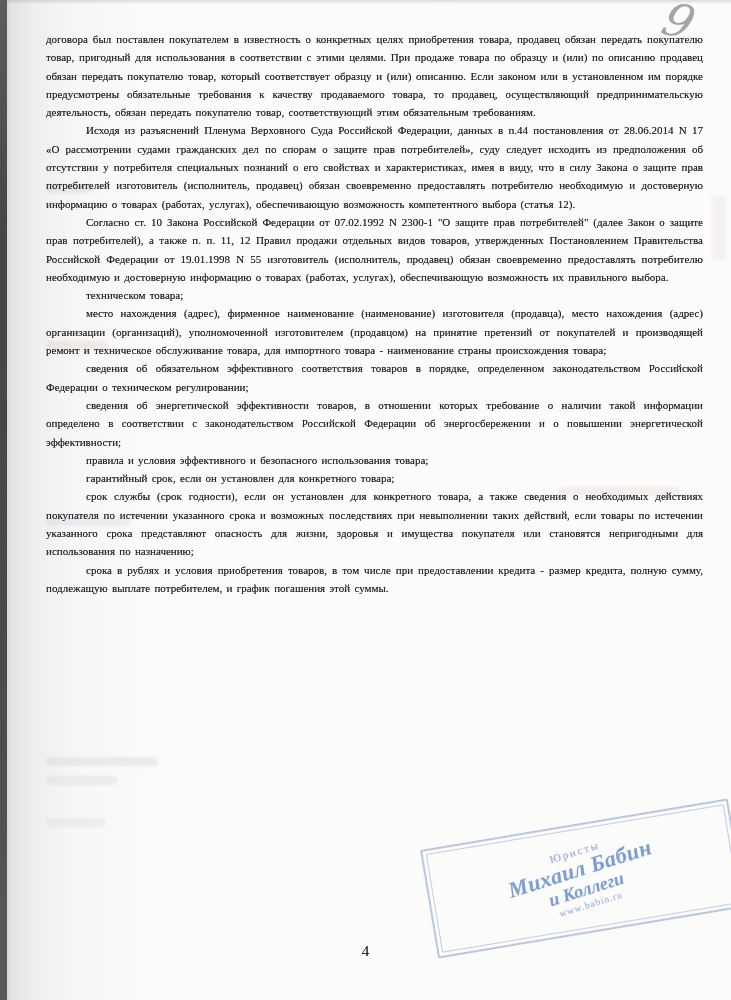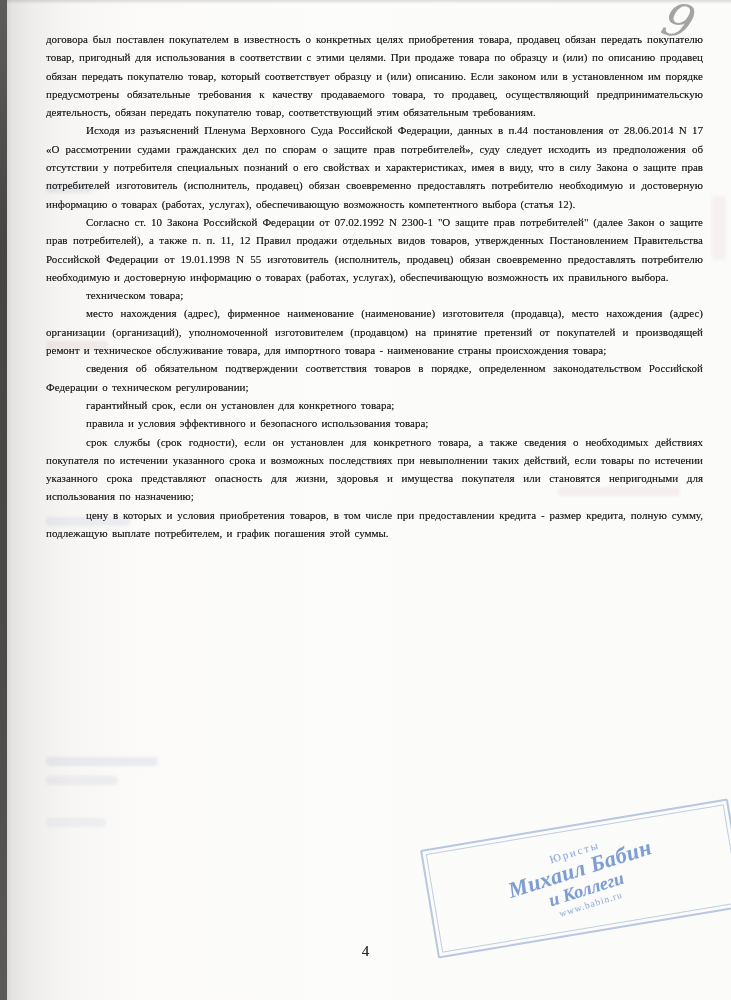--- a/index.html
+++ b/index.html
@@ -94,25 +94,26 @@
   <div class="bleed b8"></div>
 
   <div class="hand-mark">9</div>
 
   <div class="doc">
       <p class="para">договора был поставлен покупателем в известность о конкретных целях приобретения товара, продавец обязан передать покупателю товар, пригодный для использования в соответствии с этими целями. При продаже товара по образцу и (или) по описанию продавец обязан передать покупателю товар, который соответствует образцу и (или) описанию. Если законом или в установленном им порядке предусмотрены обязательные требования к качеству продаваемого товара, то продавец, осуществляющий предпринимательскую деятельность, обязан передать покупателю товар, соответствующий этим обязательным требованиям.</p>
       <p class="para indent">Исходя из разъяснений Пленума Верховного Суда Российской Федерации, данных в п.44 постановления от 28.06.2014 N 17 «О рассмотрении судами гражданских дел по спорам о защите прав потребителей», суду следует исходить из предположения об отсутствии у потребителя специальных познаний о его свойствах и характеристиках, имея в виду, что в силу Закона о защите прав потребителей изготовитель (исполнитель, продавец) обязан своевременно предоставлять потребителю необходимую и достоверную информацию о товарах (работах, услугах), обеспечивающую возможность компетентного выбора (статья 12).</p>
       <p class="para indent">Согласно ст. 10 Закона Российской Федерации от 07.02.1992 N 2300-1 "О защите прав потребителей" (далее Закон о защите прав потребителей), а также п. п. 11, 12 Правил продажи отдельных видов товаров, утвержденных Постановлением Правительства Российской Федерации от 19.01.1998 N 55 изготовитель (исполнитель, продавец) обязан своевременно предоставлять потребителю необходимую и достоверную информацию о товарах (работах, услугах), обеспечивающую возможность их правильного выбора.</p>
       <p class="para indent">техническом товара;</p>
       <p class="para indent">место нахождения (адрес), фирменное наименование (наименование) изготовителя (продавца), место нахождения (адрес) организации (организаций), уполномоченной изготовителем (продавцом) на принятие претензий от покупателей и производящей ремонт и техническое обслуживание товара, для импортного товара - наименование страны происхождения товара;</p>
-      <p class="para indent">сведения об обязательном подтверждении соответствия товаров в порядке, определенном законодательством Российской Федерации о техническом регулировании;</p>
+      <p class="para indent">сведения об обязательном эффективного соответствия товаров в порядке, определенном законодательством Российской Федерации о техническом регулировании;</p>
+      <p class="para indent">сведения об энергетической эффективности товаров, в отношении которых требование о наличии такой информации определено в соответствии с законодательством Российской Федерации об энергосбережении и о повышении энергетической эффективности;</p>
+      <p class="para indent">правила и условия эффективного и безопасного использования товара;</p>
       <p class="para indent">гарантийный срок, если он установлен для конкретного товара;</p>
-      <p class="para indent">правила и условия эффективного и безопасного использования товара;</p>
       <p class="para indent">срок службы (срок годности), если он установлен для конкретного товара, а также сведения о необходимых действиях покупателя по истечении указанного срока и возможных последствиях при невыполнении таких действий, если товары по истечении указанного срока представляют опасность для жизни, здоровья и имущества покупателя или становятся непригодными для использования по назначению;</p>
-      <p class="para indent">цену в которых и условия приобретения товаров, в том числе при предоставлении кредита - размер кредита, полную сумму, подлежащую выплате потребителем, и график погашения этой суммы.</p>
+      <p class="para indent">срока в рублях и условия приобретения товаров, в том числе при предоставлении кредита - размер кредита, полную сумму, подлежащую выплате потребителем, и график погашения этой суммы.</p>
     </div>
 
   <div class="page-num">4</div>
 
   <div class="stamp" style="color: rgb(126, 158, 210);">
     <div class="stamp-text">
       <div class="stamp-small">Юристы</div>
       <div class="stamp-name">Михаил Бабин</div>
       <div class="stamp-sub">и Коллеги</div>
       <div class="stamp-url">www.babin.ru</div>

